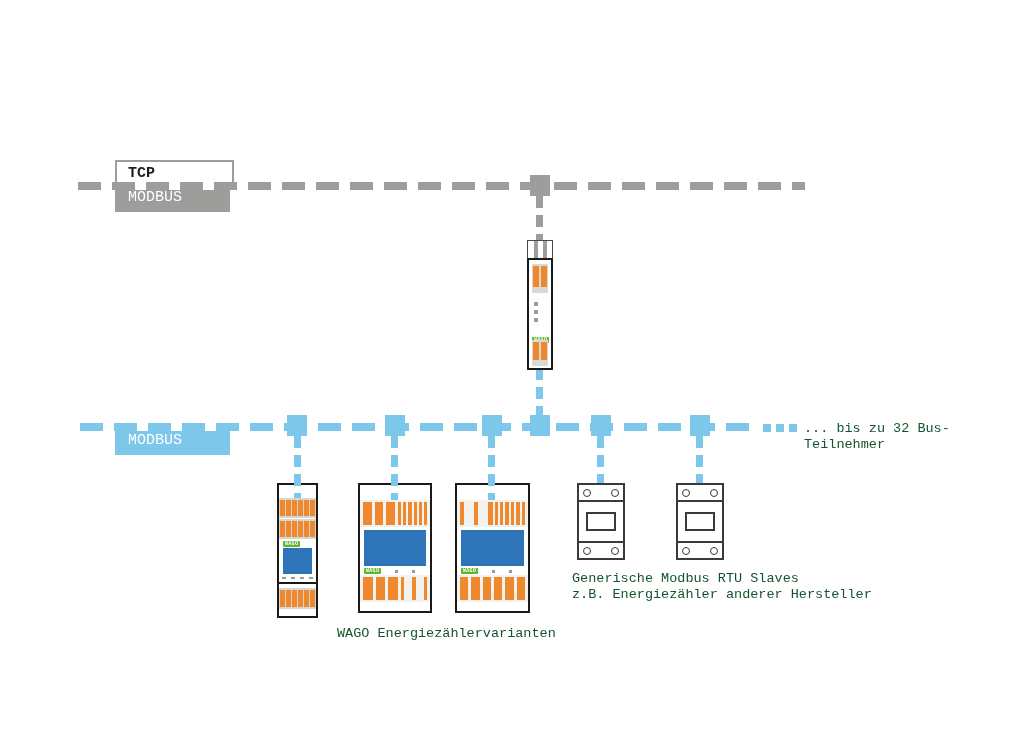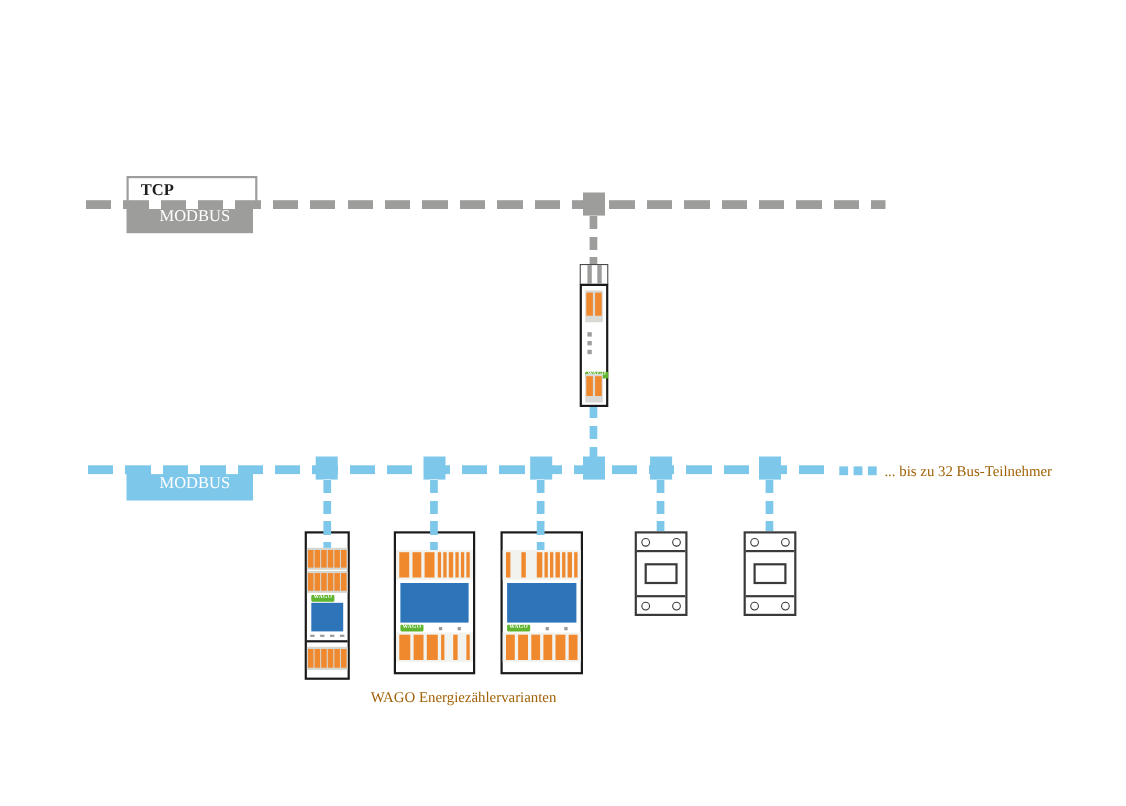--- a/index.html
+++ b/index.html
@@ -1,38 +1,38 @@
 <!DOCTYPE html>
 <html><head>
 <meta charset="utf-8">
 <style>
   html,body{margin:0;padding:0;background:#ffffff;}
   .canvas{position:relative;width:1024px;height:733px;background:#ffffff;overflow:hidden;
-          font-family:Liberation Serif, serif;color:#1d1d1b;}
+          font-family:Liberation Mono, monospace;color:#1d1d1b;}
   .abs{position:absolute;}
 
   
   .hdash-gray{background:repeating-linear-gradient(90deg,#9d9d9c 0 23px,#ffffff 23px 34px);}
   .hdash-blue{background:repeating-linear-gradient(90deg,#7cc7ea 0 23px,#ffffff 23px 34px);}
   .vdash-gray{background:repeating-linear-gradient(180deg,#9d9d9c 0 12px,#ffffff 12px 19px);}
   .vdash-blue{background:repeating-linear-gradient(180deg,#7cc7ea 0 12px,#ffffff 12px 19px);}
   .bus{height:8px;z-index:2;}
   .vline{width:7px;z-index:2;}
   .vline-top{width:7px;z-index:4;}
   .junction{width:20px;height:21px;z-index:3;}
   .jun-gray{background:#9d9d9c;}
   .jun-blue{background:#7cc7ea;}
   .busdot{width:8px;height:8px;background:#7cc7ea;z-index:2;}
 
   
   .protobox{width:104px;height:23px;background:#ffffff;display:flex;align-items:center;
             padding-left:11px;box-sizing:content-box;font-size:15px;font-weight:bold;z-index:1;}
   .protobox.gray{border:2px solid #9d9d9c;}
   .protobox.blue{border:2px solid #7cc7ea;}
-  .namebox{width:115px;height:29px;display:flex;align-items:center;padding-left:30px;
+  .namebox{width:115px;height:29px;display:flex;align-items:center;padding-left:13px;
            box-sizing:border-box;font-size:15px;color:#ffffff;z-index:1;}
   .namebox.gray{background:#9d9d9c;}
   .namebox.blue{background:#7cc7ea;}
 
   
   .gw{left:527px;top:240px;width:26px;z-index:3;}
   .gw-clip{height:17px;border:1px solid #4a4a4a;background:#ffffff;display:flex;
            justify-content:center;gap:5px;padding:0 0;}
   .gw-clip div{width:4px;height:100%;background:#9d9d9c;}
   .gw-body{height:108px;border:2px solid #1a1a1a;background:#ffffff;margin-top:-1px;position:relative;}
@@ -65,21 +65,21 @@
   .slave{width:48px;height:77px;border:2px solid #3a3a3a;background:#ffffff;z-index:3;
          box-sizing:border-box;display:flex;flex-direction:column;}
   .sl-strip{height:15px;position:relative;}
   .sl-strip .c{position:absolute;width:6px;height:6px;border:1px solid #3a3a3a;border-radius:50%;top:4px;}
   .sl-strip .c.l{left:4px;} .sl-strip .c.r{right:4px;}
   .sl-mid{flex:1;border-top:2px solid #3a3a3a;border-bottom:2px solid #3a3a3a;
           display:flex;align-items:center;justify-content:center;}
   .sl-disp{width:26px;height:15px;border:2px solid #3a3a3a;}
 
   
-  .lbl{font-size:13.5px;line-height:16px;color:#a16207;z-index:5;}
+  .lbl{font-size:13.5px;line-height:16px;color:#14532d;z-index:5;}
 </style>
 </head>
 <body>
 
 <div class="canvas">
 
   <div class="abs protobox gray" style="left:115px;top:160px;">
     <span>TCP</span>
   </div>
   <div class="abs namebox gray" style="left:115px;top:183px;">
@@ -263,15 +263,19 @@
     </div>
     <div class="sl-mid">
       <div class="sl-disp"></div>
     </div>
     <div class="sl-strip">
       <span class="c l"></span>
       <span class="c r"></span>
     </div>
   </div>
 
+  <div class="abs lbl" style="left:572px;top:571px;">
+    <div>Generische Modbus RTU Slaves</div>
+    <div>z.B. Energiezähler anderer Hersteller</div>
+  </div>
   <div class="abs lbl" style="left:337px;top:626px;">WAGO Energiezählervarianten</div>
 
 </div>
 
 </body></html>

